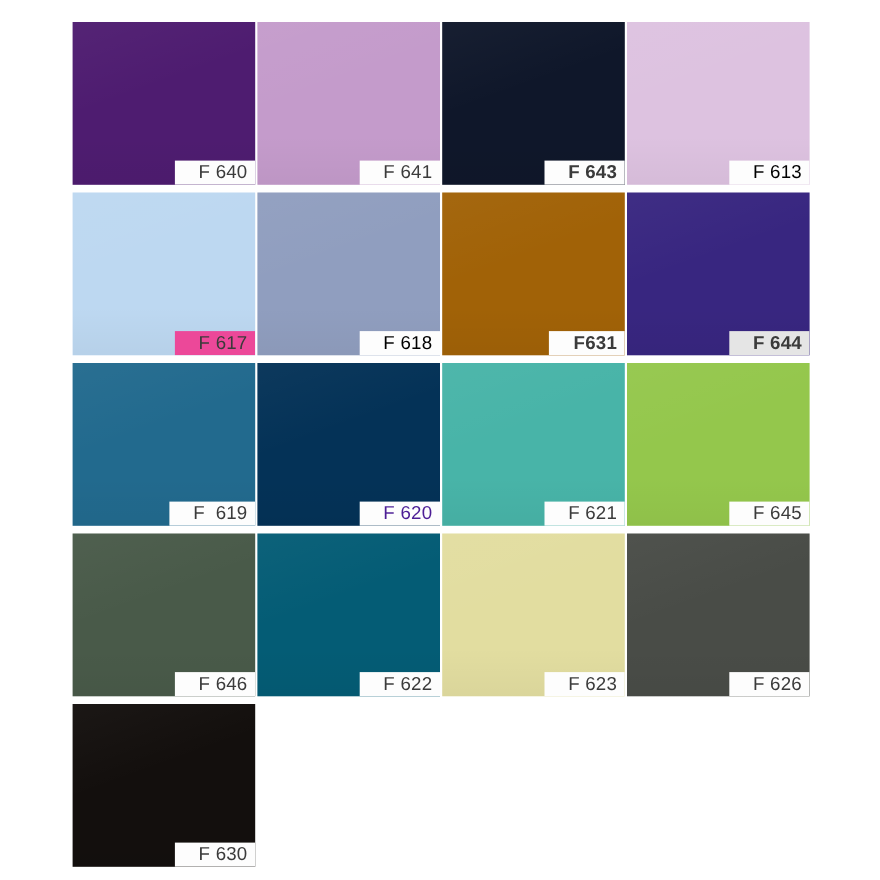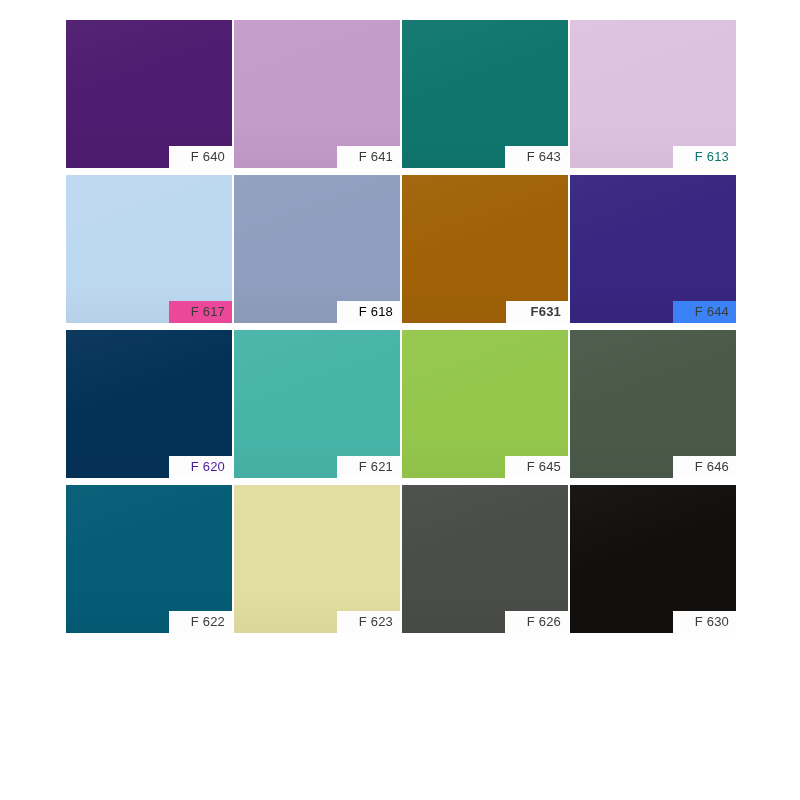--- a/index.html
+++ b/index.html
@@ -46,56 +46,59 @@
   .swatch-label {
     position: absolute;
     right: 0;
     bottom: 0;
     min-width: 62px;
     height: 22px;
     box-sizing: border-box;
     background: #fdfdfd;
     color: #3b3b3b;
     font-family: "Liberation Sans", sans-serif;
-    font-size: 13px;
+    font-size: 17px;
     line-height: 22px;
     text-align: right;
     padding: 0 7px 0 22px;
     letter-spacing: 0.2px;
     white-space: pre;
     z-index: 3;
   }
 </style>
 </head>
 <body style="background: rgb(255, 255, 255);">
 
 <div id="swatch-grid">
     <div class="swatch" style="background: rgb(78, 28, 112);">
       <div class="swatch-label" style="background: rgb(253, 253, 253); color: rgb(59, 59, 59);">F 640</div>
     </div>
     <div class="swatch" style="background: rgb(196, 155, 203);">
       <div class="swatch-label" style="background: rgb(253, 253, 253); color: rgb(59, 59, 59);">F 641</div>
     </div>
-    <div class="swatch" style="background: #0f766e;">
+    <div class="swatch" style="background: #0f172a; font-weight: bold;">
       <div class="swatch-label" style="background: rgb(253, 253, 253); color: rgb(59, 59, 59);">F 643</div>
     </div>
     <div class="swatch" style="background: rgb(221, 194, 224);">
-      <div class="swatch-label" style="background: rgb(253, 253, 253); color: #0f766e;">F 613</div>
+      <div class="swatch-label" style="background: rgb(253, 253, 253); color: #000000;">F 613</div>
     </div>
     <div class="swatch" style="background: rgb(189, 216, 241);">
       <div class="swatch-label" style="background: #ec4899; color: rgb(59, 59, 59);">F 617</div>
     </div>
     <div class="swatch" style="background: rgb(144, 158, 191);">
       <div class="swatch-label" style="background: rgb(253, 253, 253); color: #000000;">F 618</div>
     </div>
     <div class="swatch" style="background: #a16207; font-weight: bold;">
       <div class="swatch-label" style="background: rgb(253, 253, 253); color: rgb(59, 59, 59);">F631</div>
     </div>
     <div class="swatch" style="background: rgb(56, 38, 128);">
-      <div class="swatch-label" style="background: #3b82f6; color: rgb(59, 59, 59);">F 644</div>
+      <div class="swatch-label" style="background: #e5e5e5; color: rgb(59, 59, 59); font-weight: bold;">F 644</div>
+    </div>
+    <div class="swatch" style="background: rgb(34, 106, 142);">
+      <div class="swatch-label" style="background: rgb(253, 253, 253); color: rgb(59, 59, 59);">F  619</div>
     </div>
     <div class="swatch" style="background: rgb(4, 50, 87);">
       <div class="swatch-label" style="background: rgb(253, 253, 253); color: #4c1d95;">F 620</div>
     </div>
     <div class="swatch" style="background: rgb(72, 180, 168);">
       <div class="swatch-label" style="background: rgb(253, 253, 253); color: rgb(59, 59, 59);">F 621</div>
     </div>
     <div class="swatch" style="background: rgb(148, 199, 76);">
       <div class="swatch-label" style="background: rgb(253, 253, 253); color: rgb(59, 59, 59);">F 645</div>
     </div>

